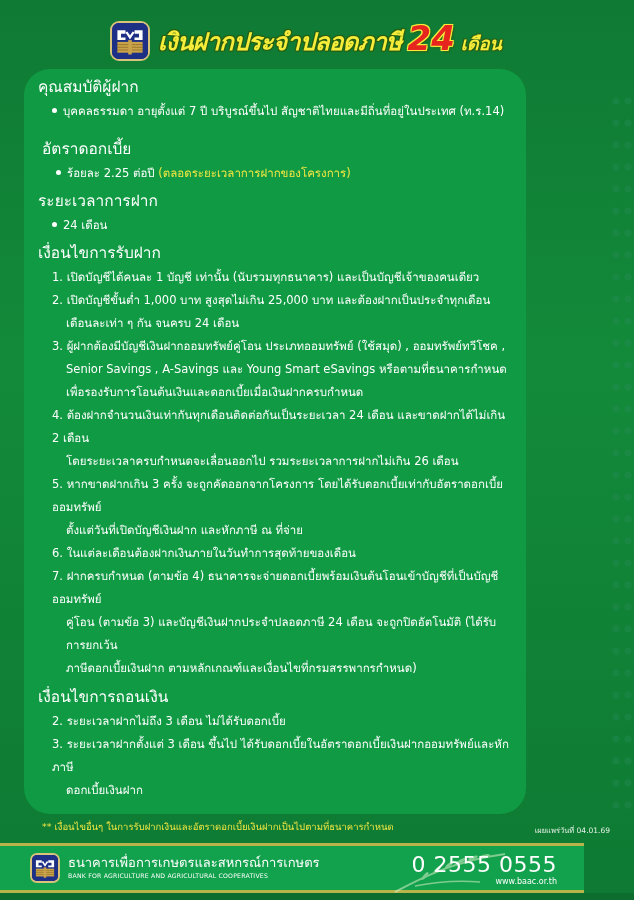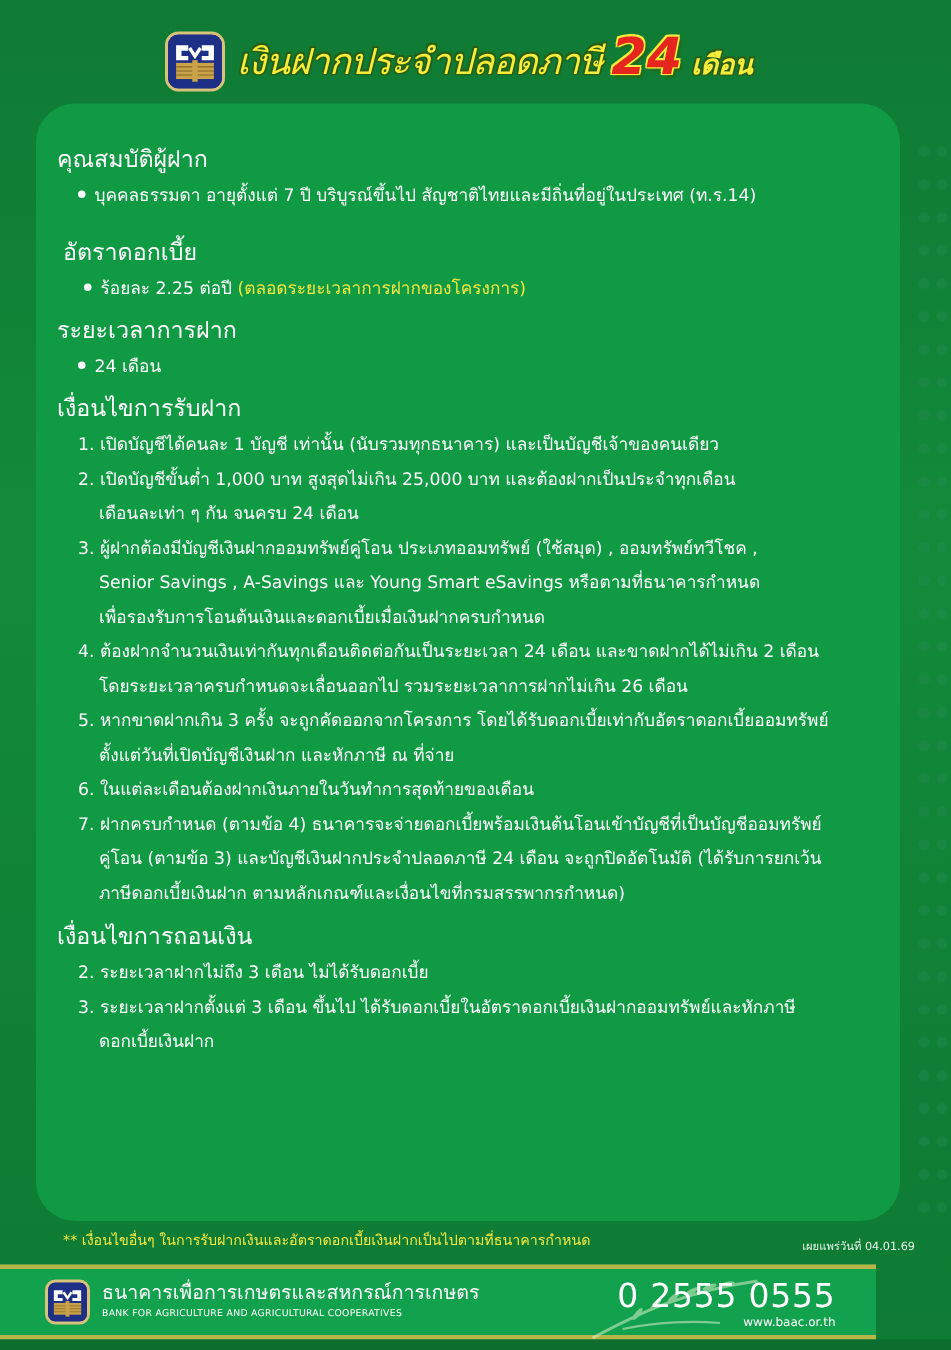--- a/index.html
+++ b/index.html
@@ -19,41 +19,41 @@
     background: #1e2f86; border: 2px solid #d9c27a;
     overflow: hidden;
   }
   .logo svg { width: 100%; height: 100%; display: block; }
   .header .logo { left: 110px; top: 21px; }
   .title {
     position: absolute; left: 158px; top: 18px; height: 44px;
     display: flex; align-items: baseline; gap: 6px;
   }
   .title-main {
-    font-family: "DejaVu Sans", sans-serif; font-weight: normal; font-style: italic;
+    font-family: "DejaVu Sans", sans-serif; font-weight: bold; font-style: italic;
     font-size: 24px; color: #f6ec3a;
     text-shadow: 0 0 2px #2a5e12, 1px 1px 0 #2a5e12, -1px -1px 0 #2a5e12, 1px -1px 0 #2a5e12, -1px 1px 0 #2a5e12;
     letter-spacing: -0.5px;
     line-height: 40px;
   }
   .title-num {
     font-family: "DejaVu Sans", sans-serif; font-weight: bold; font-style: italic;
     font-size: 34px; color: #e5251e; line-height: 40px;
     text-shadow: 0 0 2px #f6ec3a, 1px 1px 0 #f6ec3a, -1px -1px 0 #f6ec3a, 1px -1px 0 #f6ec3a, -1px 1px 0 #f6ec3a, 2px 2px 2px #2a5e12;
   }
   .title-unit {
     font-family: "DejaVu Sans", sans-serif; font-weight: bold; font-style: italic;
     font-size: 18px; color: #f6ec3a; line-height: 40px;
     text-shadow: 1px 1px 0 #2a5e12, -1px -1px 0 #2a5e12, 1px -1px 0 #2a5e12, -1px 1px 0 #2a5e12;
   }
   .card {
-    position: absolute; left: 24px; top: 69px; width: 576px; height: 745px;
+    position: absolute; left: 24px; top: 69px; width: 502px; height: 745px;
     background: #0f9a43;
     border-radius: 26px;
-    padding: 26px 14px 0 14px;
+    padding: 7px 14px 0 14px;
   }
   .section-head {
     font-size: 15.5px; font-weight: normal; color: #ffffff; line-height: 22px;
     margin-bottom: 2px;
   }
   .section { margin-bottom: 6px; }
   .bullet {
     font-size: 11.5px; line-height: 22px; color: #fff;
     padding-left: 14px; position: relative;
   }

